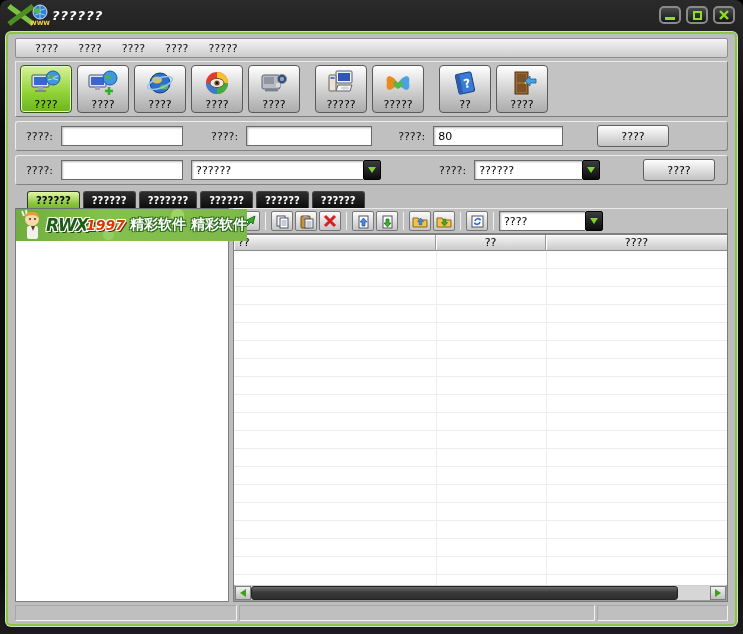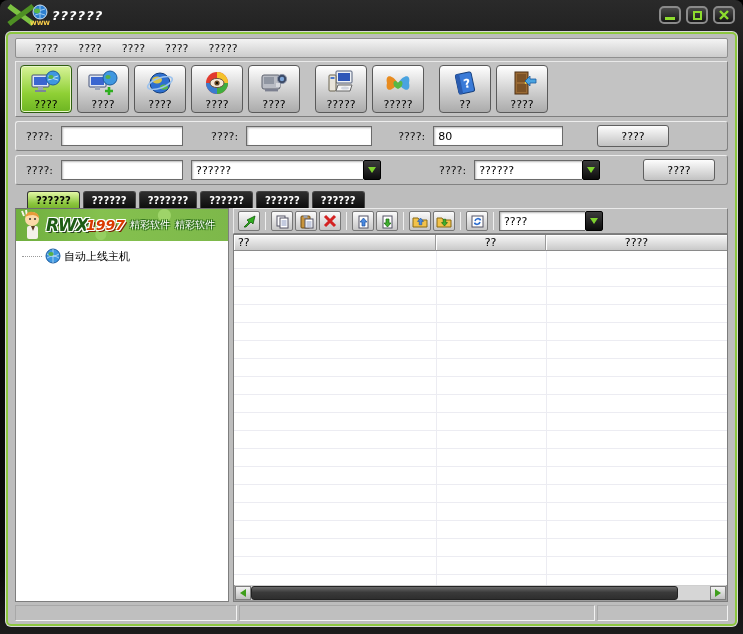--- a/index.html
+++ b/index.html
@@ -45,26 +45,26 @@
   .combo .cbtn { width:18px; height:20px; background:linear-gradient(180deg,#3c3c3c,#0c0c0c); border:1px solid #000; border-radius:2px; display:flex; align-items:center; justify-content:center; cursor:pointer; }
   .arrow-down { width:0; height:0; border-left:4px solid transparent; border-right:4px solid transparent; border-top:6px solid #7ed12f; }
 
   
   .tabsrow { flex:none; height:17px; margin-top:6px; display:flex; gap:3px; padding-left:12px; }
   .tab { height:17px; padding:1px 8px 0; font-size:10px; font-weight:bold; border-radius:3px 3px 0 0; border:1px solid #444; border-bottom:none; background:linear-gradient(180deg,#2e2e2e,#0c0c0c); color:#fff; cursor:pointer; display:flex; align-items:center; }
   .tab.active { background:linear-gradient(180deg,#e4f8a6,#8cc63f 70%,#79b52e); color:#000; border-color:#333; }
 
   
   .main { flex:1; display:flex; min-height:0; margin-top:0; }
-  .left-panel { width:214px; flex:none; border:1px solid #7e7e7e; border-top-color:#6e6e6e; background:#fff; display:flex; flex-direction:column; }
+  .left-panel { width:214px; flex:none; border:1px solid #7e7e7e; border-top-color:#6e6e6e; background:#fff; display:flex; flex-direction:row; }
   .banner { height:32px; flex:none; position:relative; overflow:hidden; background:radial-gradient(circle at 70% 20%, #9ed469 0 6px, transparent 7px), radial-gradient(circle at 40% 80%, #96cf61 0 5px, transparent 6px), linear-gradient(90deg,#6fae3e,#85c14f 40%,#7db84a); display:flex; align-items:center; }
   .mascot { width:30px; height:32px; flex:none; }
   .logo-rwx { font-size:17px; font-weight:bold; font-style:italic; color:#1d5c14; letter-spacing:-1px; text-shadow:-1px -1px 0 #fff,1px -1px 0 #fff,-1px 1px 0 #fff,1px 1px 0 #fff,2px 2px 0 #28441c; }
   .logo-year { font-size:14px; font-weight:bold; font-style:italic; color:#d93a00; margin-left:-2px; text-shadow:-1px -1px 0 #fff,1px -1px 0 #fff,-1px 1px 0 #fff,1px 1px 0 #fff,2px 2px 0 #7a1e00; }
-  .slogan { font-size:10px; font-weight:normal; color:#fff; margin-left:5px; text-shadow:1px 1px 0 #2a6b1a,-1px 1px 0 #2a6b1a,1px -1px 0 #2a6b1a,-1px -1px 0 #2a6b1a; white-space:nowrap; }
+  .slogan { font-size:14px; font-weight:bold; color:#fff; margin-left:5px; text-shadow:1px 1px 0 #2a6b1a,-1px 1px 0 #2a6b1a,1px -1px 0 #2a6b1a,-1px -1px 0 #2a6b1a; white-space:nowrap; }
   .tree { flex:1; background:#fff; padding-top:6px; overflow:hidden; }
   .tree-item { display:flex; align-items:center; height:18px; cursor:pointer; }
   .branch { width:20px; border-top:1px dotted #9a9a9a; margin-left:6px; flex:none; }
   .tree-globe { width:16px; height:16px; margin:0 3px; flex:none; }
   .tree-label { font-size:11px; color:#000; }
 
   .right-panel { flex:1; margin-left:4px; display:flex; flex-direction:column; min-width:0; }
   .list-toolbar { height:26px; flex:none; background:#c0c0c0; border:1px solid; border-color:#eaeaea #808080 #808080 #eaeaea; display:flex; align-items:center; padding:0 4px; gap:2px; }
   .sbtn { width:22px; height:20px; background:linear-gradient(180deg,#fbfbfb,#c6c6c6); border:1px solid #777; border-radius:2px; display:flex; align-items:center; justify-content:center; cursor:pointer; padding:0; }
   .sep { width:1px; height:18px; background:#8a8a8a; border-right:1px solid #f0f0f0; margin:0 3px; }

